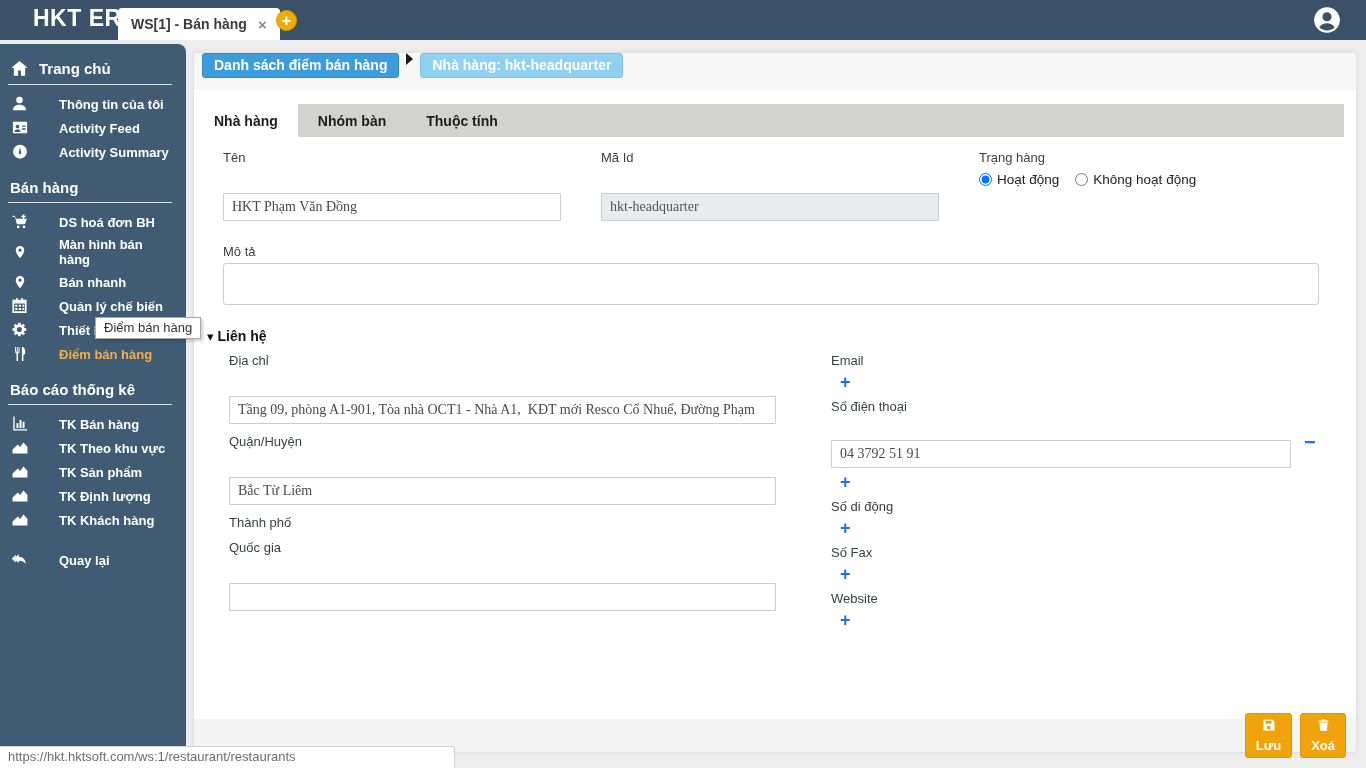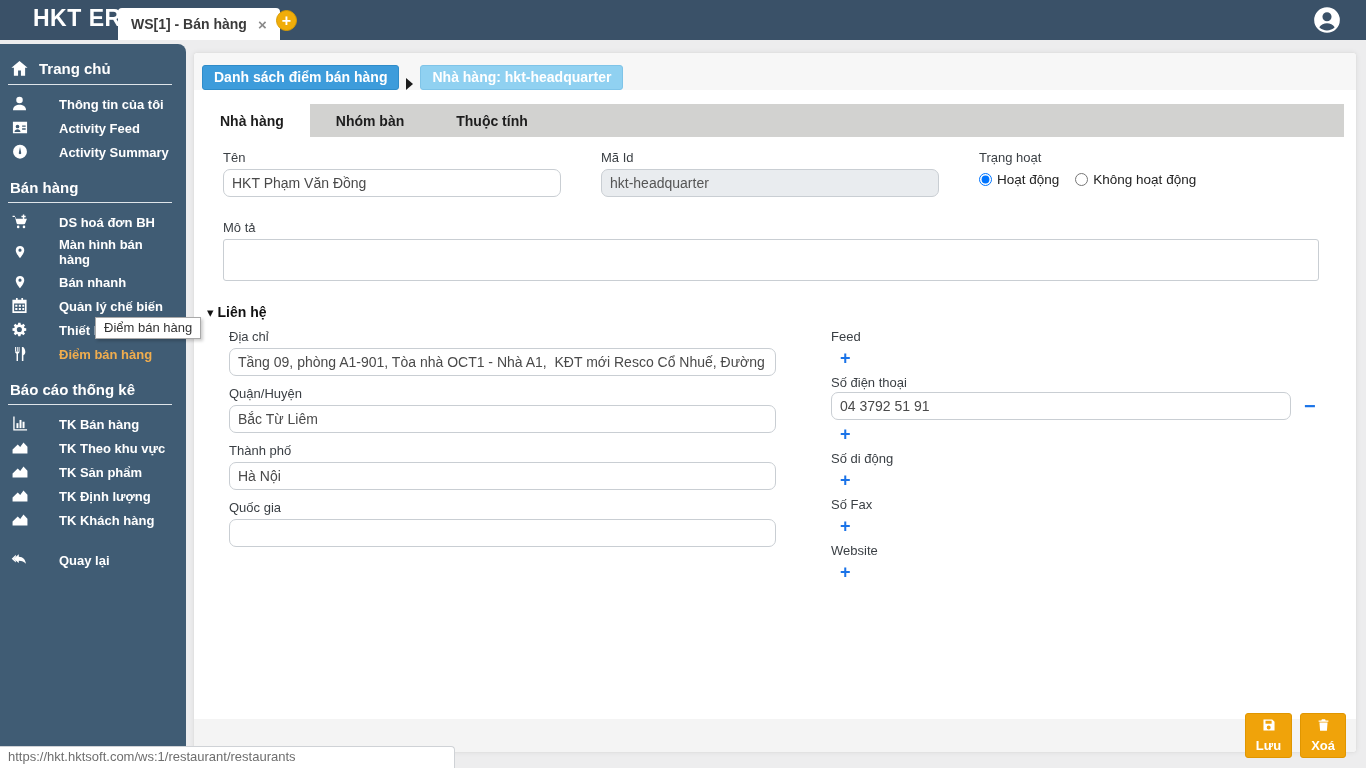--- a/index.html
+++ b/index.html
@@ -35,38 +35,38 @@
   .side-item.active span.lbl { color:#f0ad4e; }
   .side-gap { height:16px; }
 
   .side-tooltip { position:absolute; left:95px; top:317px; background:#fff; border:1px solid #a9a9a9;
                   padding:2px 8px 3px 8px; font-size:13px; color:#333; white-space:nowrap;
                   box-shadow:2px 2px 3px rgba(0,0,0,.2); z-index:30; }
 
   
   .panel { position:absolute; left:193px; top:52px; width:1164px; height:701px; background:#fff;
            border:1px solid #e2e2e2; border-radius:4px; box-shadow:0 0 5px rgba(0,0,0,.06); }
-  .crumb-row { height:37px; background:#f7f7f7; border-radius:4px 4px 0 0; display:flex; align-items:flex-end;
+  .crumb-row { height:37px; background:#f7f7f7; border-radius:4px 4px 0 0; display:flex; align-items:flex-start;
                padding:0 8px; gap:7px; }
   .crumb { border-radius:3px; color:#fff; font-weight:700; font-size:14px; padding:3px 11px 4px 11px; cursor:pointer; }
   .crumb.primary { background:#3d9cdb; border:1px solid #2f8cc9; }
   .crumb.light { background:#90d1f1; border:1px solid #7fc4e8; }
   .crumb-sep { width:0; height:0; border-left:7px solid #1b1b1b; border-top:6px solid transparent; border-bottom:6px solid transparent; }
 
   .tabbar { margin:14px 12px 0 0; background:#d2d2d0; height:33px; display:flex; }
-  .tab { padding:0 26px; font-size:14px; font-weight:700; color:#1d1d1d; display:flex; align-items:center; cursor:pointer; }
+  .tab { padding:0 20px; font-size:14px; font-weight:700; color:#1d1d1d; display:flex; align-items:center; cursor:pointer; }
   .tab.active { background:#fff; }
 
   
   .form-area { padding:13px 0 0 29px; }
   .frow { display:flex; }
   .fld-name, .fld-code { width:338px; margin-right:40px; }
   label.flabel { display:block; font-size:13px; color:#3a3f44; margin-bottom:4px; }
-  input.tinput { width:100%; height:28px; border:1px solid #c9ced3; border-radius:7px; padding:0 8px;
-                 font-size:14px; color:#4a4a4a; font-family:Liberation Sans, sans-serif; background:#fff; }
+  input.tinput { width:100%; height:28px; border:1px solid #c9ced3; border-radius:1px; padding:0 8px;
+                 font-size:14px; color:#4a4a4a; font-family:Liberation Serif, serif; background:#fff;margin-top:24px; }
   input.tinput:disabled { background:#e9ecef; color:#555; }
   .radio-row { display:flex; gap:16px; align-items:flex-end; margin-top:7px; font-size:13.5px; color:#222; }
   .radio-opt { display:flex; gap:5px; align-items:center; cursor:pointer; }
   .desc-wrap { margin-top:23px; }
   textarea.tarea { width:1096px; height:42px; border:1px solid #c9ced3; border-radius:3px; padding:5px 8px;
                    font-size:14px; color:#4a4a4a; resize:none; font-family:inherit; }
 
   .section-head { margin:19px 0 0 13px; font-size:14px; font-weight:700; color:#111; display:flex; align-items:center; gap:4px; cursor:pointer; }
   .section-head .tri::before { content:"▾"; font-size:13px; color:#111; }
 
@@ -279,21 +279,21 @@
     <div class="frow">
       <div class="fld-name">
         <label class="flabel">Tên</label>
         <input class="tinput" type="text" value="HKT Phạm Văn Đồng" style="">
       </div>
       <div class="fld-code">
         <label class="flabel">Mã Id</label>
         <input class="tinput" type="text" disabled="" value="hkt-headquarter" style="">
       </div>
       <div class="fld-status">
-        <label class="flabel">Trạng hoạt</label>
+        <label class="flabel">Trạng hàng</label>
         <div class="radio-row">
           <span class="radio-opt">
             <input type="radio" name="status" checked="" style="">
             <span>Hoạt động</span>
           </span>
           <span class="radio-opt">
             <input type="radio" name="status" style="">
             <span>Không hoạt động</span>
           </span>
         </div>
@@ -316,31 +316,30 @@
       <div class="cfield">
         <label class="flabel">Địa chỉ</label>
         <input class="tinput" type="text" value="Tầng 09, phòng A1-901, Tòa nhà OCT1 - Nhà A1,  KĐT mới Resco Cổ Nhuế, Đường Phạm" style="">
       </div>
       <div class="cfield">
         <label class="flabel">Quận/Huyện</label>
         <input class="tinput" type="text" value="Bắc Từ Liêm" style="">
       </div>
       <div class="cfield">
         <label class="flabel">Thành phố</label>
-        <input class="tinput" type="text" value="Hà Nội" style="">
       </div>
       <div class="cfield">
         <label class="flabel">Quốc gia</label>
         <input class="tinput" type="text" value="" style="">
       </div>
     </div>
 
     <div class="col-right">
       <div class="cgroup">
-        <span class="cgroup-label">Feed</span>
+        <span class="cgroup-label">Email</span>
         <div class="plus-link">+</div>
       </div>
       <div class="cgroup">
         <span class="cgroup-label">Số điện thoại</span>
         <div class="phone-row">
           <input class="tinput" type="text" value="04 3792 51 91" style="">
           <span class="minus-link">−</span>
         </div>
         <div class="plus-link">+</div>
       </div>

